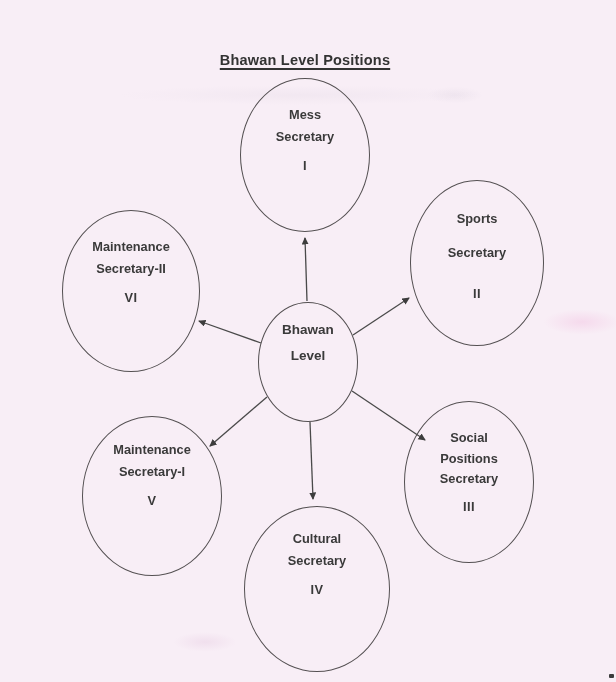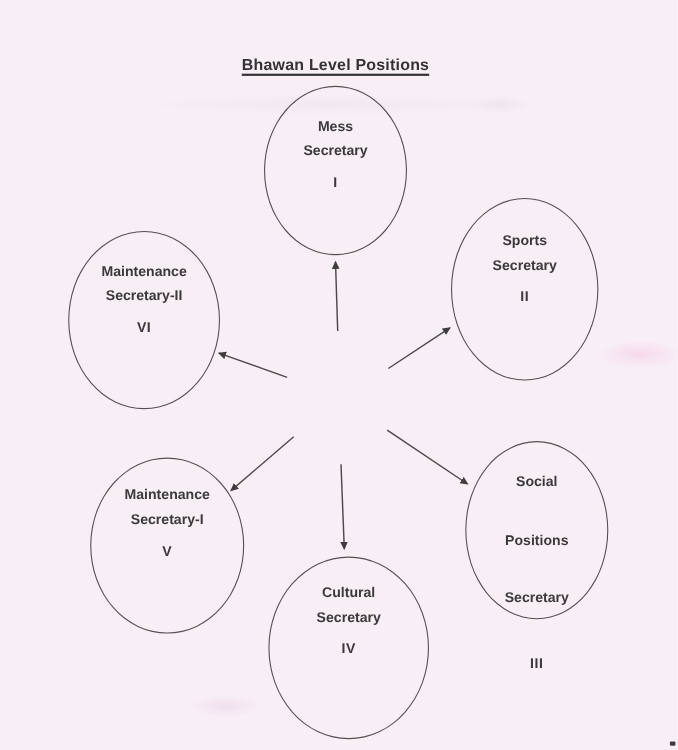--- a/index.html
+++ b/index.html
@@ -77,34 +77,38 @@
     <line x1="310" y1="422" x2="313" y2="499" stroke="#4a4a4a" stroke-width="1.3" marker-end="url(#arrow)"></line>
     <line x1="352" y1="391" x2="425" y2="440" stroke="#4a4a4a" stroke-width="1.3" marker-end="url(#arrow)"></line>
   </svg>
 
   <div class="node" style="left:240px;top:78px;width:130px;height:154px;padding-top:25px;">
     <span>Mess</span>
     <span>Secretary</span>
     <span class="numeral">I</span>
   </div>
 
-  <div class="node" style="left:410px;top:180px;width:134px;height:166px;padding-top:27px;">
+  <div class="node" style="left:410px;top:180px;width:134px;height:166px;padding-top:27px;gap:12px;">
     <span>Sports</span>
     <span>Secretary</span>
     <span class="numeral">II</span>
   </div>
 
   <div class="node" style="left:62px;top:210px;width:138px;height:162px;padding-top:25px;">
     <span>Maintenance</span>
     <span>Secretary-II</span>
     <span class="numeral">VI</span>
   </div>
 
+  <div class="node center-node" style="left:258px;top:302px;width:100px;height:120px;padding-top:14px;">
+    <span>Bhawan</span>
+    <span>Level</span>
+  </div>
 
-  <div class="node tight" style="left:423px;top:401px;width:130px;height:162px;padding-top:26px;gap:32px;">
+  <div class="node tight" style="left:404px;top:401px;width:130px;height:162px;padding-top:26px;">
     <span>Social</span>
     <span>Positions</span>
     <span>Secretary</span>
     <span class="numeral">III</span>
   </div>
 
   <div class="node" style="left:82px;top:416px;width:140px;height:160px;padding-top:22px;">
     <span>Maintenance</span>
     <span>Secretary-I</span>
     <span class="numeral">V</span>

